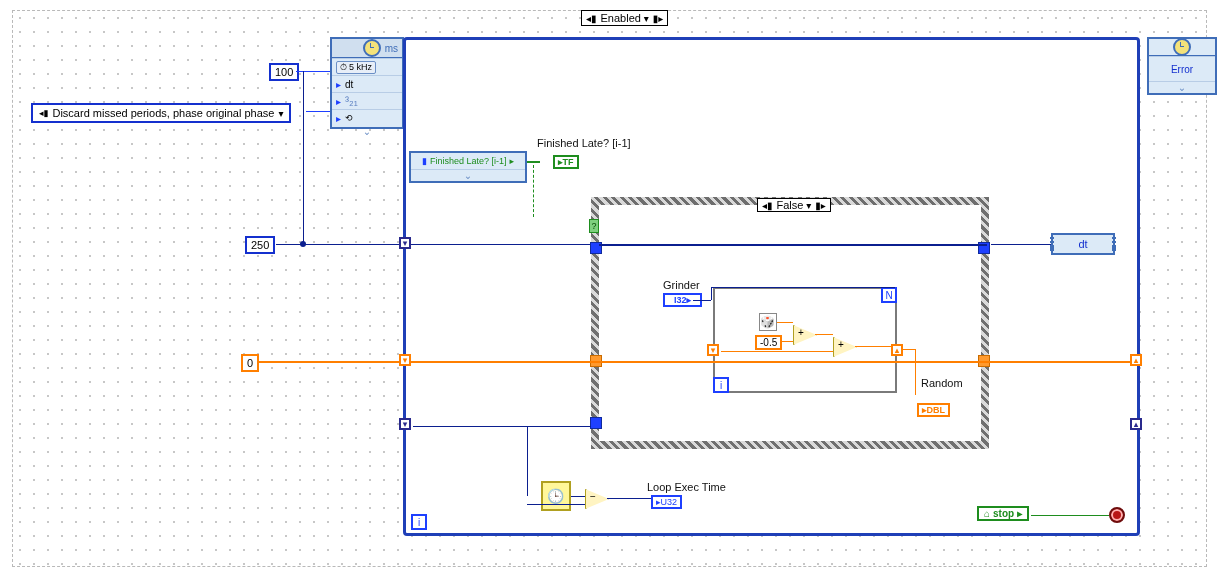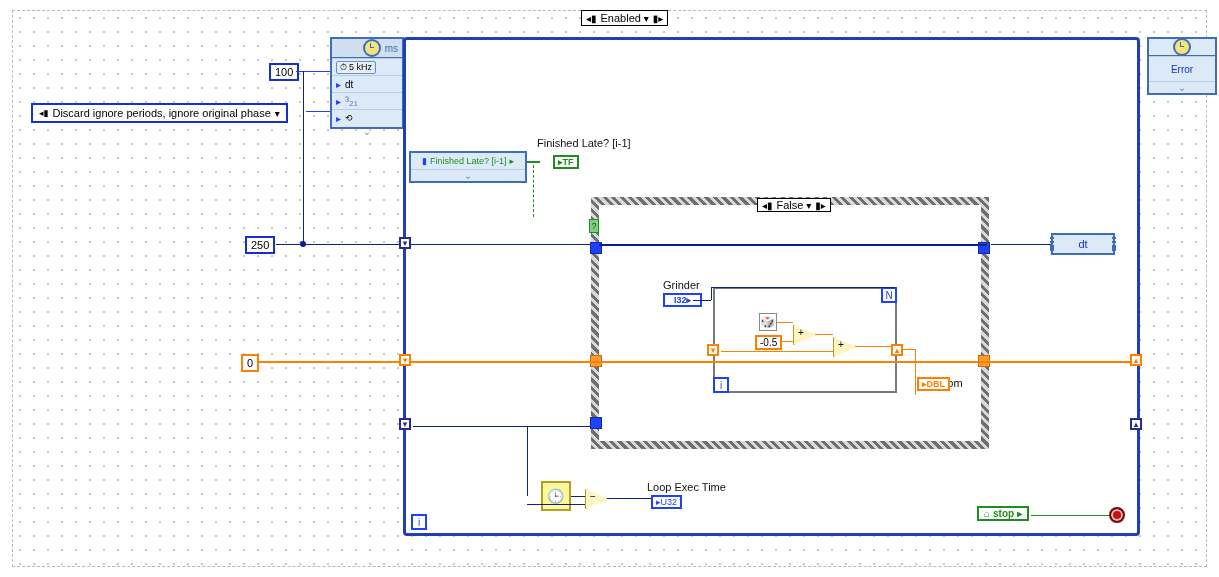--- a/index.html
+++ b/index.html
@@ -152,21 +152,21 @@
       <span class="arrow">◂▮</span>
       <span class="dropdown-caret">Enabled</span>
       <span class="arrow">▮▸</span>
     </div>
 
     <div class="abs const-blue" style="left:256px; top:52px;">100</div>
     <div class="wire w-h blue" style="left:283px; top:60px; width:34px;"></div>
 
     <div class="abs discard-box" style="left:18px; top:92px;">
       <span style="font-size:9px;">◂▮</span>
-      <span>Discard ignore periods, ignore original phase</span>
+      <span>Discard missed periods, phase original phase</span>
       <span style="font-size:10px;">▾</span>
     </div>
     <div class="wire w-h blue" style="left:293px; top:100px; width:24px;"></div>
 
     <div class="abs timed-config" style="left:317px; top:26px;">
       <div class="hdr">
         <span class="clock-glyph"></span>
         <span style="margin-left:4px;">ms</span>
       </div>
       <div class="row">
@@ -254,21 +254,21 @@
         <div class="abs sr-or" style="left:-8px; top:55px;">▾</div>
         <div class="abs sr-or" style="right:-8px; top:55px;">▴</div>
         <div class="wire w-h orange" style="left:6px; top:62px; width:112px;"></div>
       </div>
 
       <div class="wire w-h darkblue" style="left:94px; top:95px; width:18px;"></div>
       <div class="wire w-v darkblue" style="left:112px; top:82px; height:13px;"></div>
       <div class="wire w-h darkblue" style="left:112px; top:82px; width:184px;"></div>
 
       <div class="abs small-label" style="left:322px; top:172px;">Random</div>
-      <div class="abs dbl-box" style="left:318px; top:172px;">
+      <div class="abs dbl-box" style="left:318px; top:198px;">
         <span style="color:#ff7f00;">▸</span><span>DBL</span>
       </div>
       <div class="wire w-h orange" style="left:302px; top:144px; width:14px;"></div>
       <div class="wire w-v orange" style="left:316px; top:144px; height:46px;"></div>
 
       <div class="tunnel-sq t-blue" style="left:-9px; top:37px;"></div>
       <div class="tunnel-sq t-blue" style="right:-9px; top:37px;"></div>
       <div class="tunnel-sq t-orange" style="left:-9px; top:150px;"></div>
       <div class="tunnel-sq t-orange" style="right:-9px; top:150px;"></div>
       <div class="tunnel-sq t-blue" style="left:-9px; bottom:12px;"></div>

